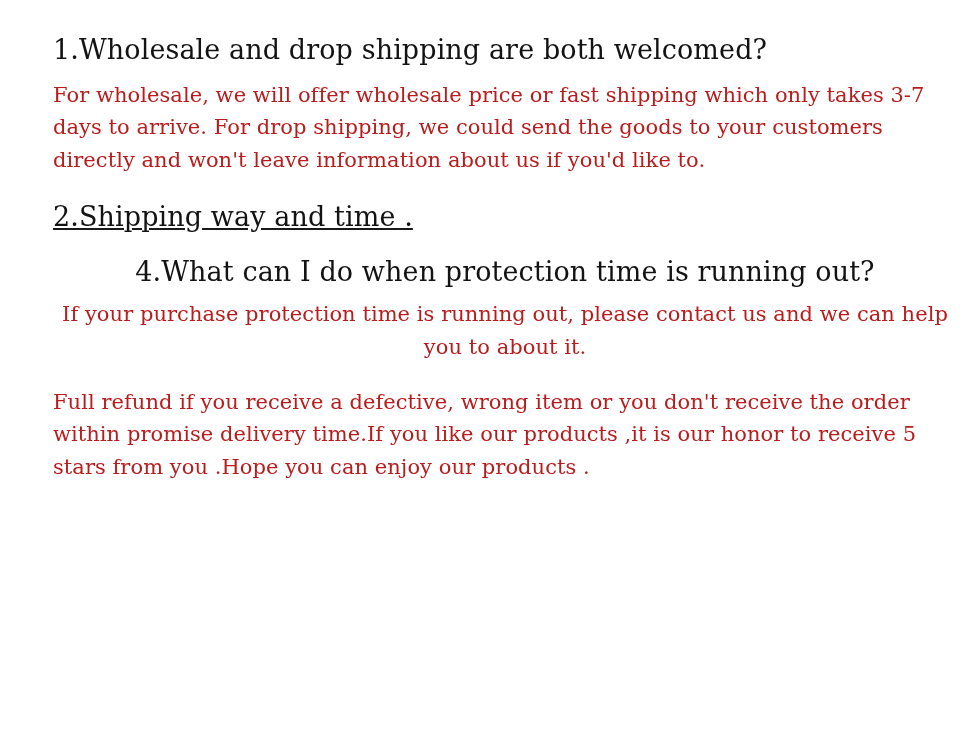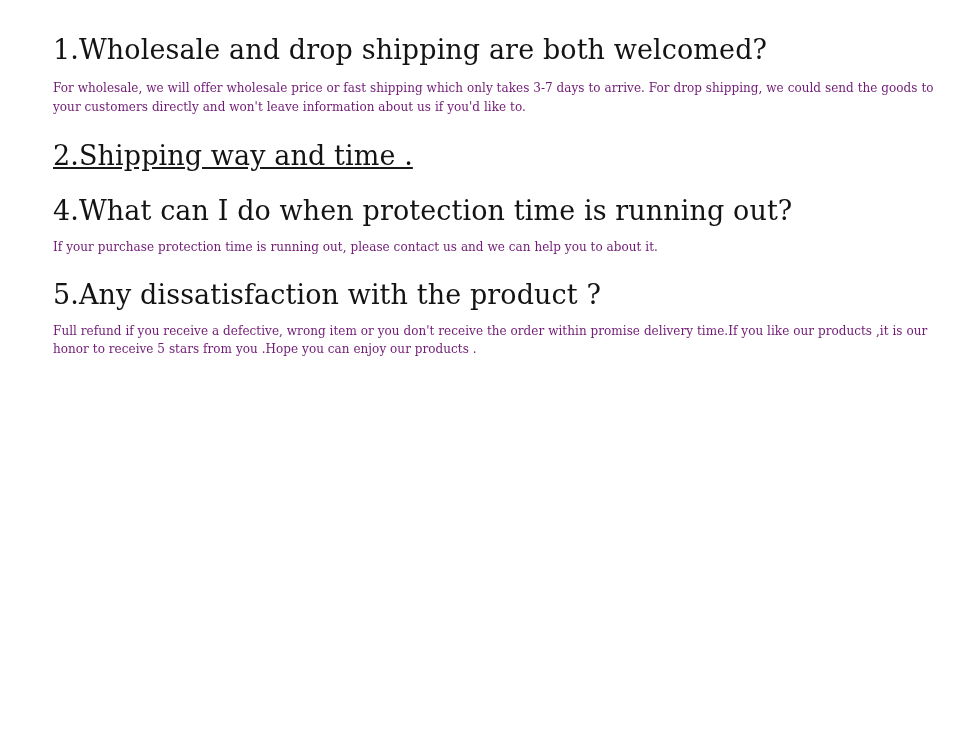--- a/index.html
+++ b/index.html
@@ -29,31 +29,31 @@
   }
   .faq-question {
     font-size: 27px;
     font-weight: normal;
     line-height: 1.22;
     letter-spacing: 0.1px;
     margin: 0 0 10px 0;
     color: #131313;
   }
   .faq-answer {
-    font-size: 12px;
+    font-size: 21px;
     line-height: 1.55;
     margin: 0;
-    color: #701a75;
+    color: #b91c1c;
     max-width: 915px;
     letter-spacing: 0.05px;
   }
   .item-1 .faq-question { margin-bottom: 12px; }
   .item-2 { margin-top: 24px; text-decoration: underline; }
   .item-3 { margin-top: 22px; }
-  .item-4 { margin-top: 22px; }
+  .item-4 { margin-top: 22px; text-align: center; }
   .item-5 { margin-top: 22px; }
 </style>
 </head>
 <body>
 
 <div class="page">
 
   <section class="faq-item item-1">
     <h2 class="faq-question">1.Wholesale and drop shipping are both welcomed?</h2>
     <p class="faq-answer">For wholesale, we will offer wholesale price or fast shipping which only takes 3-7 days to arrive. For drop shipping, we could send the goods to your customers directly and won't leave information about us if you'd like to.</p>
@@ -63,17 +63,16 @@
     <h2 class="faq-question">2.Shipping way and time .</h2>
   </section>
 
 
   <section class="faq-item item-4">
     <h2 class="faq-question">4.What can I do when protection time is running out?</h2>
     <p class="faq-answer">If your purchase protection time is running out, please contact us and we can help you to about it.</p>
   </section>
 
   <section class="faq-item item-5">
-    <h2 class="faq-question">5.Any dissatisfaction with the product ?</h2>
     <p class="faq-answer">Full refund if you receive a defective, wrong item or you don't receive the order within promise delivery time.If you like our products ,it is our honor to receive 5 stars from you .Hope you can enjoy our products .</p>
   </section>
 
 </div>
 
 </body></html>

